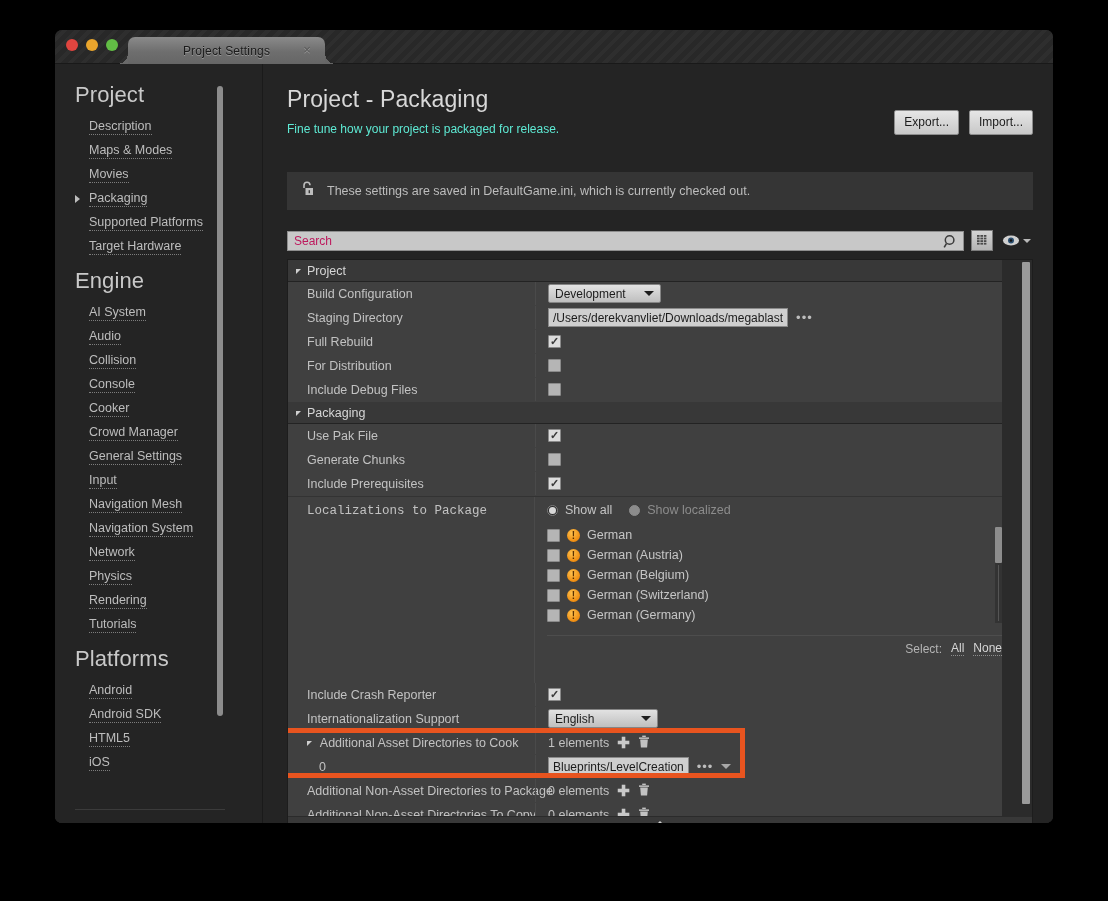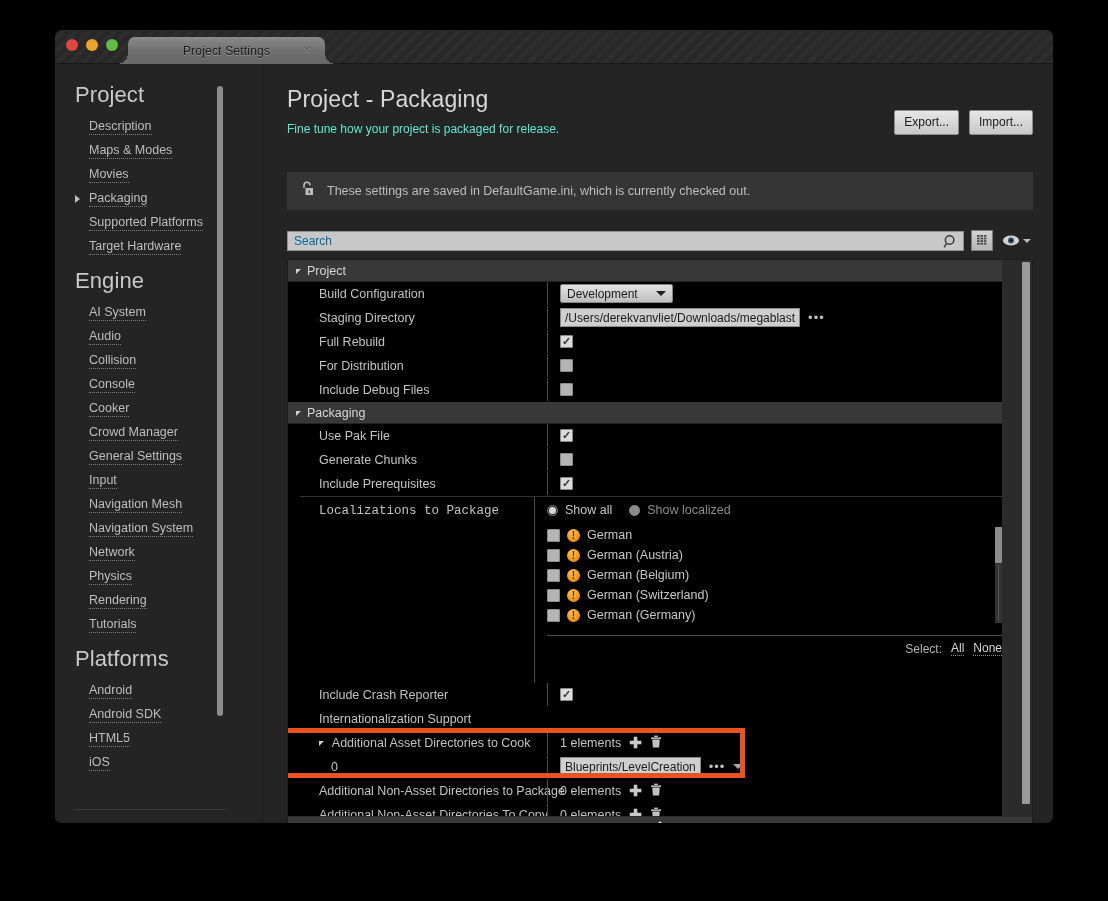--- a/index.html
+++ b/index.html
@@ -180,21 +180,21 @@
   }
   .search-field {
     position: relative;
     flex: 1;
     height: 20px;
     background: #c8c8c8;
     border: 1px solid #8e8e8e;
     display: flex; align-items: center;
   }
   .search-field .ph {
-    color: #0369a1; font-size: 12px; padding-left: 6px;
+    color: #be185d; font-size: 12px; padding-left: 6px;
   }
   .search-mag { position: absolute; right: 5px; top: 2px; }
   .icon-btn {
     width: 22px; height: 21px;
     background: linear-gradient(180deg, #d3d3d3 0%, #b4b4b4 100%);
     border: 1px solid #7c7c7c;
     display: flex; align-items: center; justify-content: center;
   }
   .eye-btn {
     display: flex; align-items: center; gap: 3px;
@@ -228,21 +228,21 @@
   }
   .sec-head .tri {
     width: 0; height: 0;
     border-top: 5px solid #cfcfcf;
     border-right: 5px solid transparent;
     border-left: 0;
     margin-top: 2px;
   }
   .sec-head .lbl { color: #d6d6d6; font-size: 12.5px; }
 
-  .rows { background: #000000; padding-left: 12px; }
+  .rows { background: #404040; }
 
   .row {
     position: relative;
     display: flex;
     align-items: center;
     height: 24px;
     border-bottom: 1px solid transparent;
   }
   .row .name {
     width: 247px;
@@ -684,20 +684,26 @@
               <div class="name">Include Crash Reporter</div>
               <div class="val">
                 <div class="checkbox on">
                     <span class="tick">✓</span>
                   </div>
               </div>
             </div>
 
             <div class="row">
               <div class="name">Internationalization Support</div>
+              <div class="val">
+                <div class="combo">
+                  <span>English</span>
+                  <span class="caret"></span>
+                </div>
+              </div>
             </div>
 
             <div class="row">
               <div class="name">
                 <span style="display:inline-block;width:0;height:0;border-top:5px solid #cfcfcf;border-right:5px solid transparent;margin-right:5px;vertical-align:1px;"></span>
                 <span>Additional Asset Directories to Cook</span>
               </div>
               <div class="val">
                 <span style="color:#c2c2c2;font-size:12.5px;">1 elements</span>
                 <span class="plus">✚</span>

